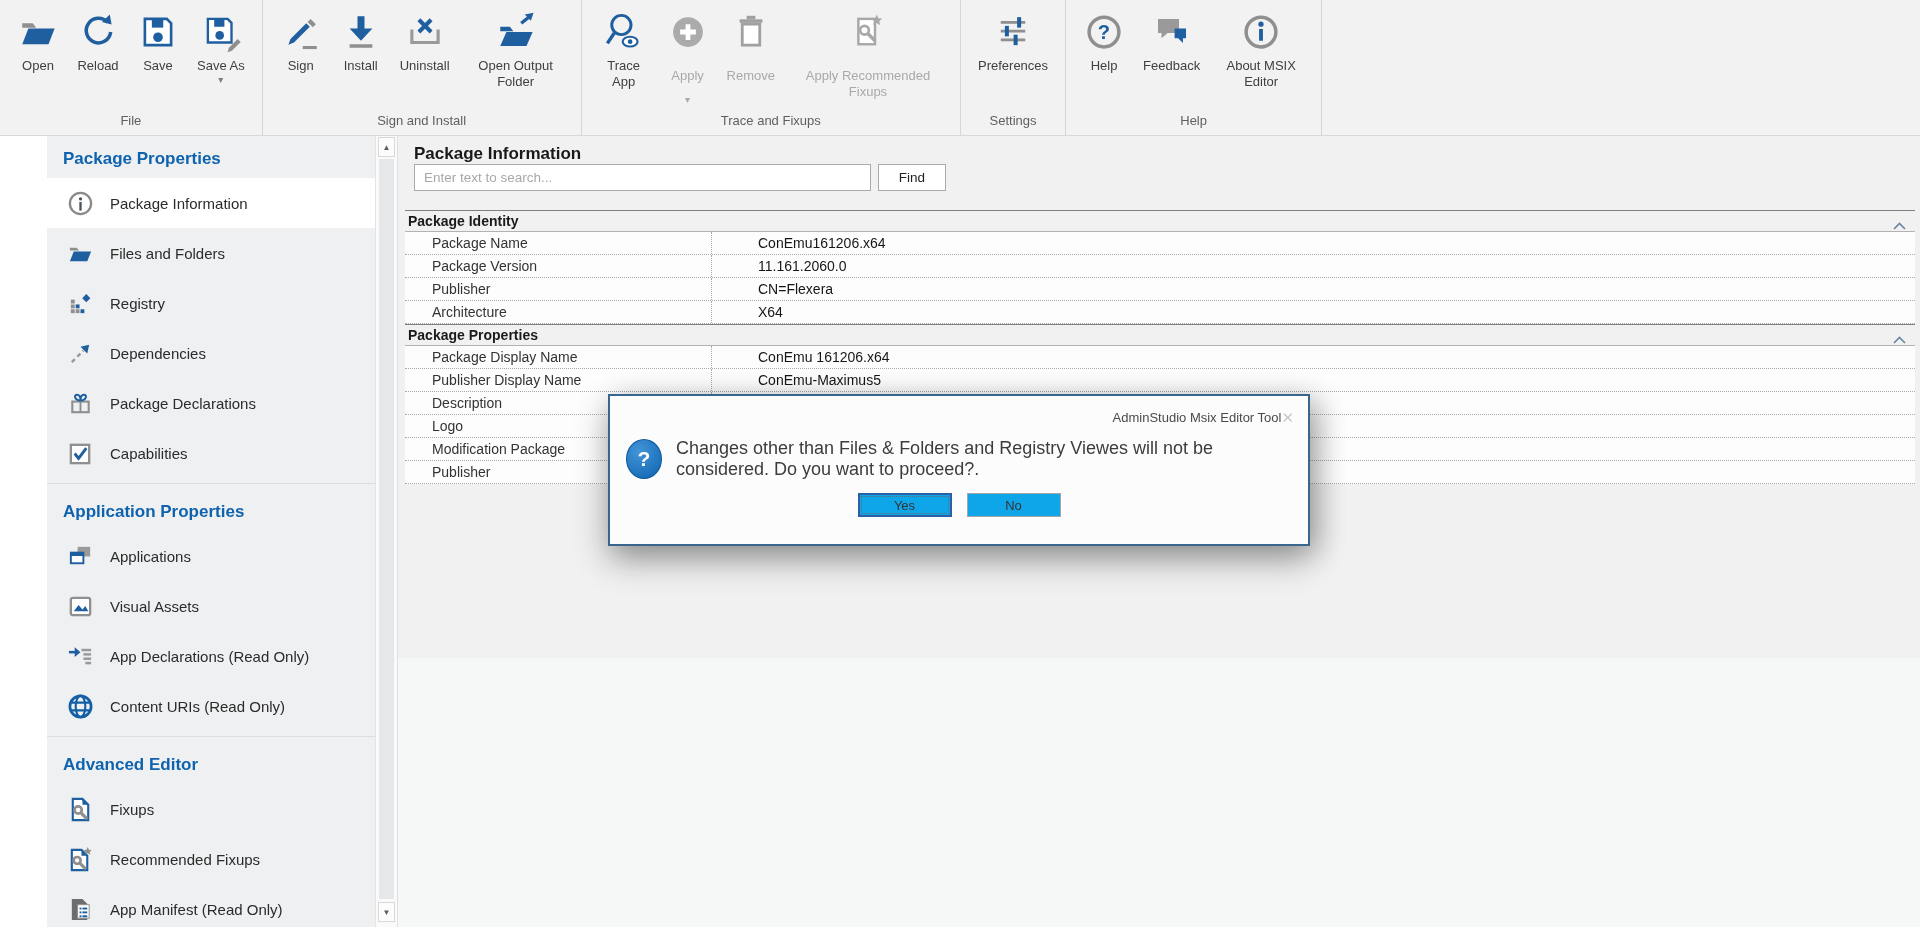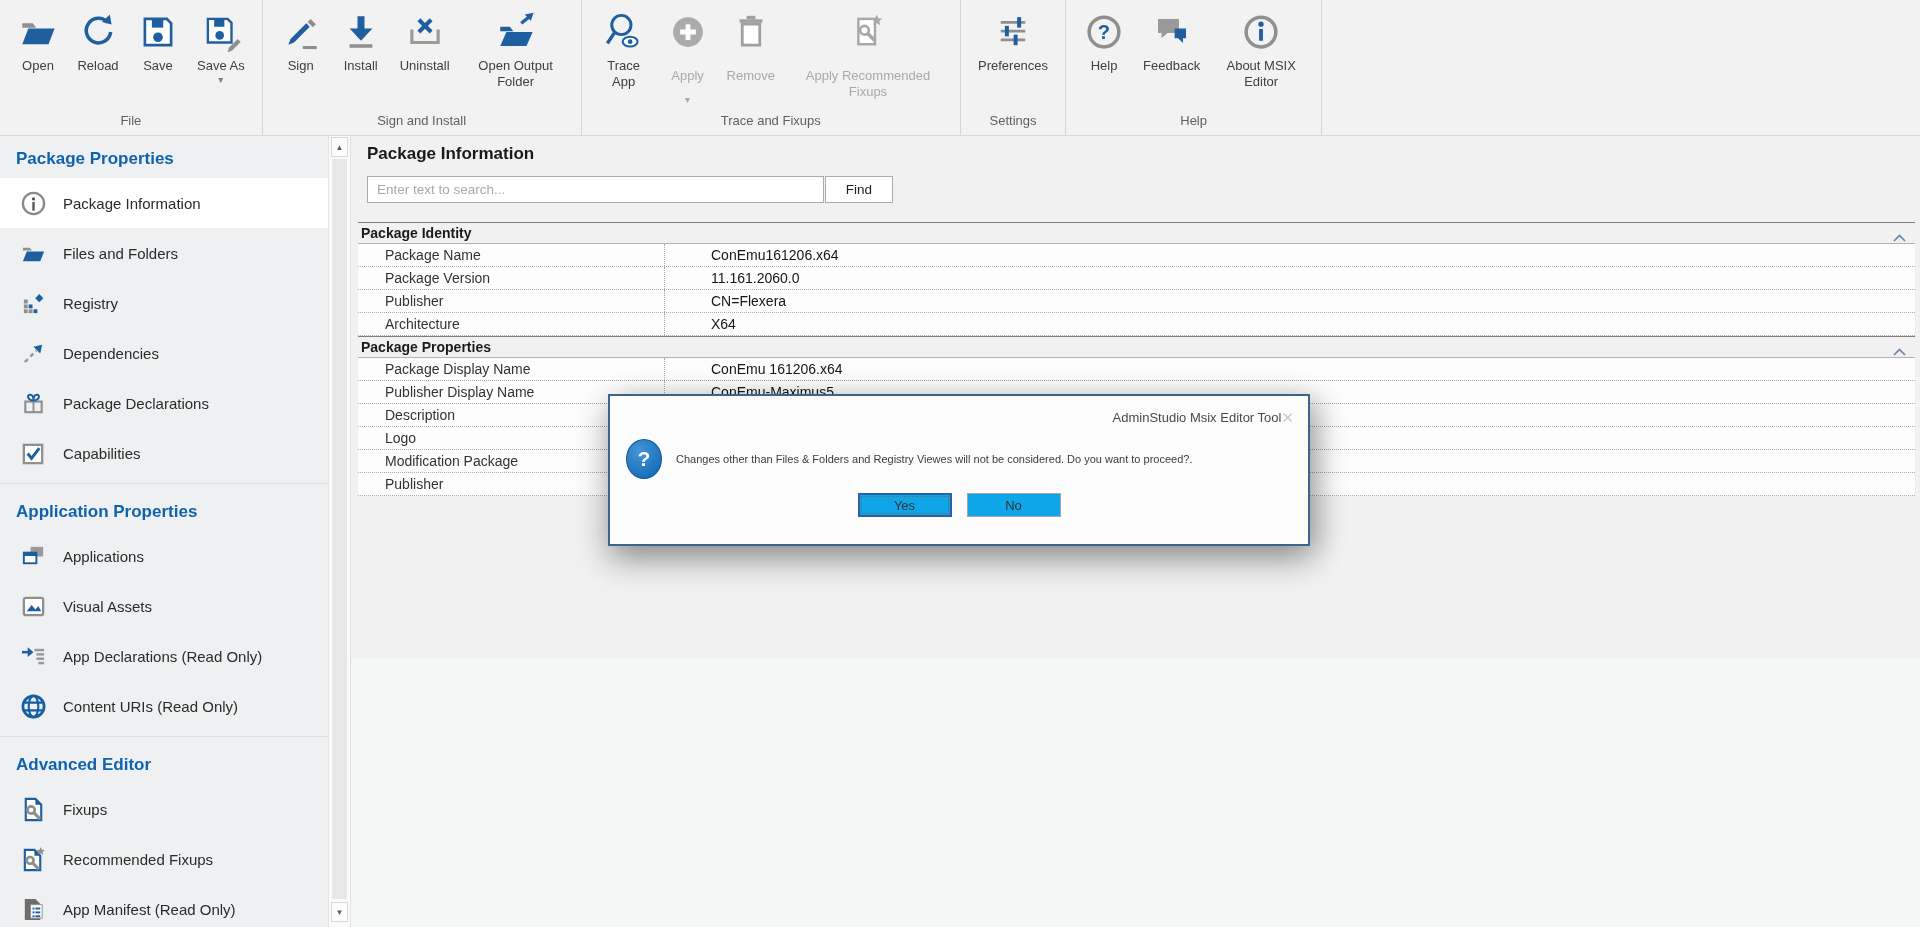--- a/index.html
+++ b/index.html
@@ -16,21 +16,21 @@
   .rb-ico { height:46px; display:flex; align-items:center; justify-content:center; }
   .rb-ico svg { width:42px; height:42px; }
   .rb-lbl { font-size:13px; color:#404040; line-height:1.2; text-align:center; margin-top:3px; }
   .rb-chev { font-size:10px; color:#7e7e7e; line-height:1; margin-top:1px; }
   .rb-btn.disabled { cursor:default;gap:10px; }
   .rb-btn.disabled .rb-lbl, .rb-btn.disabled .rb-chev { color:#a9a9a9; }
   .w88 { max-width:88px; } .w96 { max-width:96px; } .w50 { max-width:50px; } .w150 { max-width:150px; } .w86 { max-width:86px; }
   .rb-fill { flex:1; }
 
   
-  .content { display:flex; height:791px; }
+  .content { display:flex; height:791px;padding-left:47px; }
 
   
   .sidebar { width:328px; background:#eef0f1; overflow:hidden; flex:none; }
   .sb-header { font-size:17px; font-weight:bold; color:#0f63ae; padding:13px 16px 9px 16px; }
   .sb-item { height:50px; display:flex; align-items:center; padding-left:20px; gap:16px; cursor:pointer; }
   .sb-item.selected { background:#ffffff; }
   .sb-ico { width:27px; height:27px; flex:none; display:flex; align-items:center; justify-content:center; }
   .sb-ico svg { width:27px; height:27px; }
   .sb-label { font-size:15px; color:#2b2b2b; }
   .sb-divider { border-top:1px solid #dcdfe0; margin:5px 0; }
@@ -38,42 +38,42 @@
   
   .side-scroll { width:23px; flex:none; background:#fafafa; border-left:1px solid #e4e4e4; border-right:1px solid #e0e0e0; position:relative; }
   .scroll-btn { position:absolute; left:2px; right:2px; height:20px; display:flex; align-items:center; justify-content:center; font-size:8px; color:#5a5a5a; background:#fcfcfc; border:1px solid #d8d8d8; cursor:pointer; }
   .scroll-up { top:1px; } .scroll-down { bottom:5px; }
   .scroll-thumb { position:absolute; left:3px; right:3px; top:23px; bottom:28px; background:#e6e7e8; cursor:pointer; }
 
   
   .main { flex:1; background:#f1f1f1; position:relative; padding-left:16px; overflow:hidden; }
   .lower-band { position:absolute; left:0; right:0; top:522px; bottom:0; background:#f6f7f7; }
   .page-title { position:relative; font-size:17px; font-weight:bold; color:#191919; padding-top:8px; }
-  .search-row { position:relative; margin-top:12px; display:flex; gap:1px; align-items:flex-start; }
+  .search-row { position:relative; display:flex; gap:7px; align-items:flex-start; }
   .search-input { width:457px; height:27px; border:1px solid #ababab; background:#fff; padding:0 9px; font-size:13.5px; color:#333; font-family:inherit; }
   .search-input::placeholder { color:#a8a8a8; opacity:1; }
   .find-btn { width:68px; height:27px; border:1px solid #ababab; background:#fff; font-size:13.5px; color:#222; font-family:inherit; cursor:pointer; }
 
   
   .prop-table { position:relative; margin:19px 5px 0 -9px; }
   .tsec { display:flex; align-items:center; height:22px; border-top:1px solid #7f7f7f; border-bottom:1px solid #b2b2b2; position:relative; }
   .sec-title { font-size:14px; font-weight:bold; color:#1a1a1a; padding-left:3px; }
   .sec-chevron { position:absolute; right:9px; top:5px; cursor:pointer; }
   .trow { display:flex; align-items:stretch; height:23px; background:#fdfdfd; border-bottom:1px dotted #a9a9a9;gap:38px; }
   .cell-label { width:307px; flex:none; padding-left:27px; font-size:14px; color:#333; border-right:1px dotted #a9a9a9; display:flex; align-items:center; }
   .cell-value { flex:1; padding-left:8px; font-size:14px; color:#161616; display:flex; align-items:center; }
 
   
   .dialog { position:absolute; left:608px; top:394px; width:702px; height:152px; background:#fcfcfd; border:2px solid #39658f; box-shadow:0 14px 32px rgba(0,0,0,.32), 10px 4px 26px rgba(0,0,0,.18); z-index:50; }
   .dlg-titlebar { height:36px; display:flex; align-items:center; justify-content:flex-end; padding:6px 14px 0 16px; }
   .dlg-title { font-size:13px; color:#4a4a4a; }
   .dlg-close { color:#c6cacc; font-size:15px; line-height:1; cursor:pointer; }
   .dlg-body { display:flex; align-items:center; gap:14px; padding:0 18px 0 16px; height:54px; }
   .q-icon { width:36px; height:40px; border-radius:50%; background:radial-gradient(circle at 35% 30%, #4395d8, #0d63b0); border:1px solid #0b5596; color:#fff; font-weight:bold; font-size:21px; display:flex; align-items:center; justify-content:center; flex:none; }
-  .dlg-msg { font-size:11px; color:#3c3c3c; }
+  .dlg-msg { font-size:18px; color:#3c3c3c; }
   .dlg-buttons { display:flex; justify-content:center; gap:15px; margin-top:7px; }
   .dlg-btn { width:94px; height:24px; background:#0ea5e9; font-size:13px; color:#333; font-family:inherit; cursor:pointer; }
   .dlg-btn.yes { border:1px solid #2b5fa6; box-shadow:inset 0 0 0 1px #2b5fa6; outline:1px dotted #6a6a6a; outline-offset:-4px; }
   .dlg-btn.no { border:1px solid #a6a6a6; }
 </style>
 </head>
 <body>
 
 <div class="ribbon">
 

